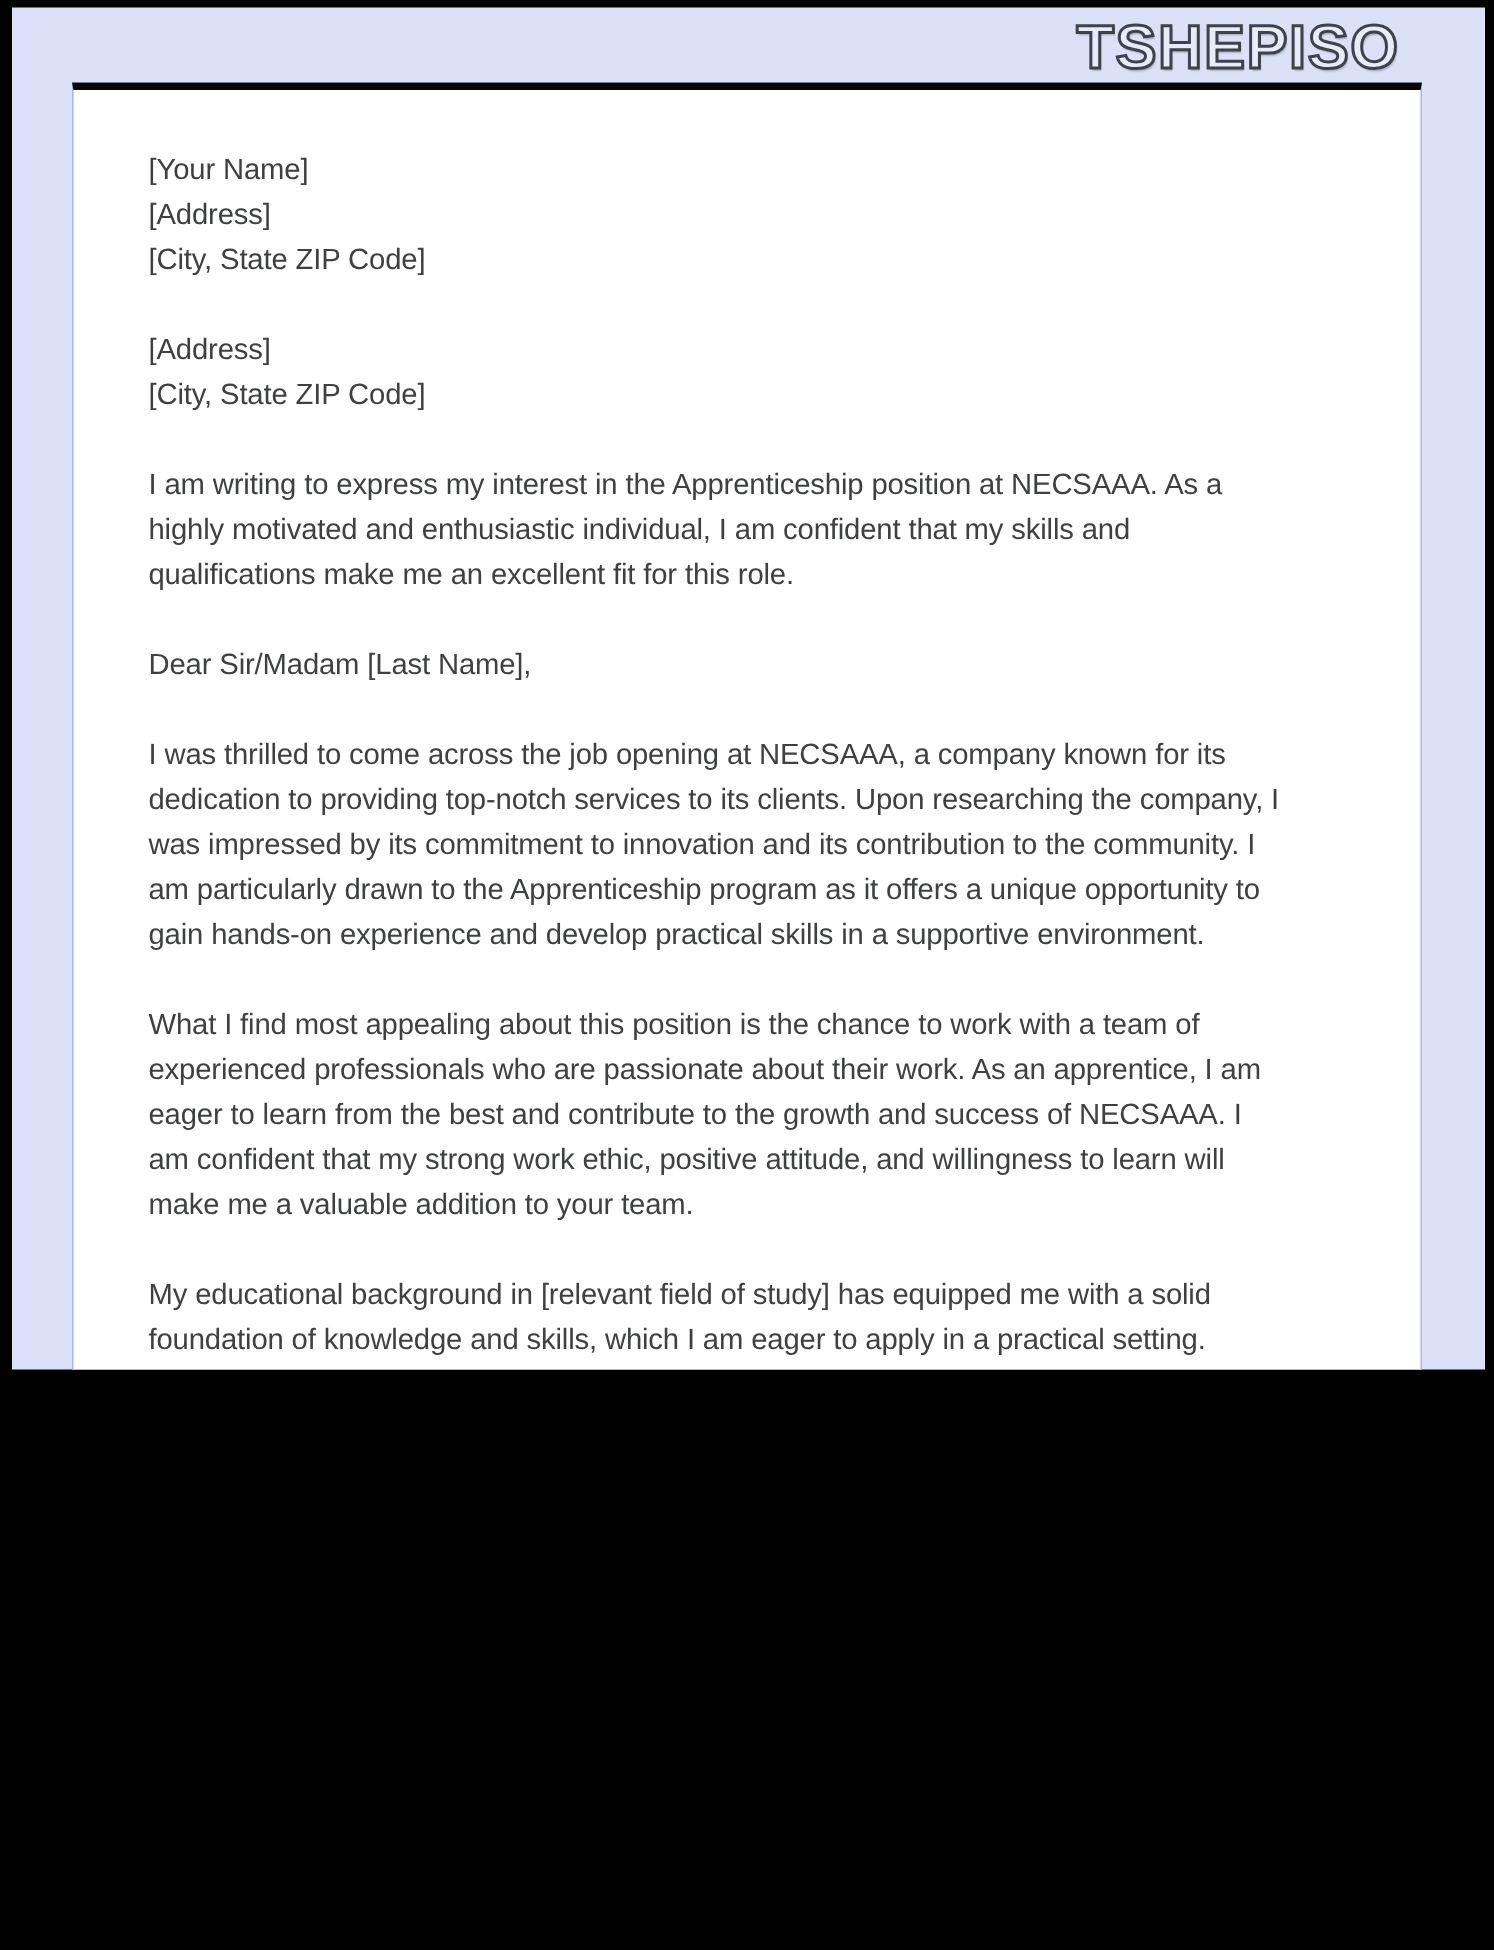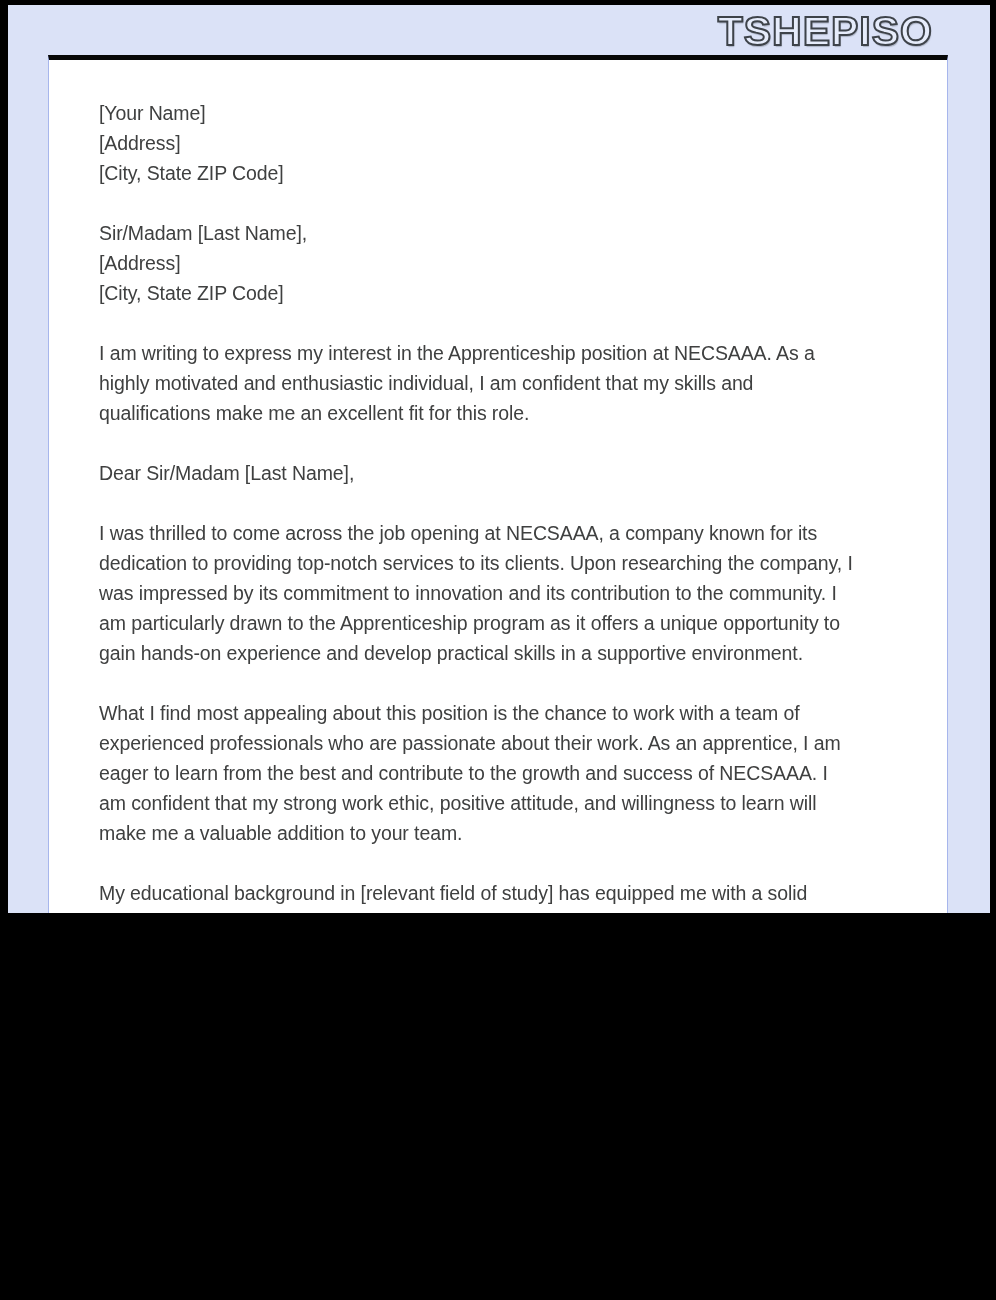--- a/index.html
+++ b/index.html
@@ -74,21 +74,20 @@
 
       <div class="letter">
 
         <div class="block">
           <div>[Your Name]</div>
           <div>[Address]</div>
           <div>[City, State ZIP Code]</div>
         </div>
 
         <div class="block">
-          <div>Sir/Madam [Last Name],</div>
           <div>[Address]</div>
           <div>[City, State ZIP Code]</div>
         </div>
 
         <p>I am writing to express my interest in the Apprenticeship position at NECSAAA. As a highly motivated and enthusiastic individual, I am confident that my skills and qualifications make me an excellent fit for this role.</p>
 
         <p>Dear Sir/Madam [Last Name],</p>
         <p>I was thrilled to come across the job opening at NECSAAA, a company known for its dedication to providing top-notch services to its clients. Upon researching the company, I was impressed by its commitment to innovation and its contribution to the community. I am particularly drawn to the Apprenticeship program as it offers a unique opportunity to gain hands-on experience and develop practical skills in a supportive environment.</p>
         <p>What I find most appealing about this position is the chance to work with a team of experienced professionals who are passionate about their work. As an apprentice, I am eager to learn from the best and contribute to the growth and success of NECSAAA. I am confident that my strong work ethic, positive attitude, and willingness to learn will make me a valuable addition to your team.</p>
         <p>My educational background in [relevant field of study] has equipped me with a solid foundation of knowledge and skills, which I am eager to apply in a practical setting. During my studies, I excelled in subjects such as [relevant subjects], which have provided me with a strong understanding of the industry and its best practices. I have also completed internships at [previous companies], where I gained experience in [specific skills or tasks]. These experiences have further developed my skills in [relevant skills] and have prepared me for a role in a fast-paced and dynamic environment such as NECSAAA.</p>

